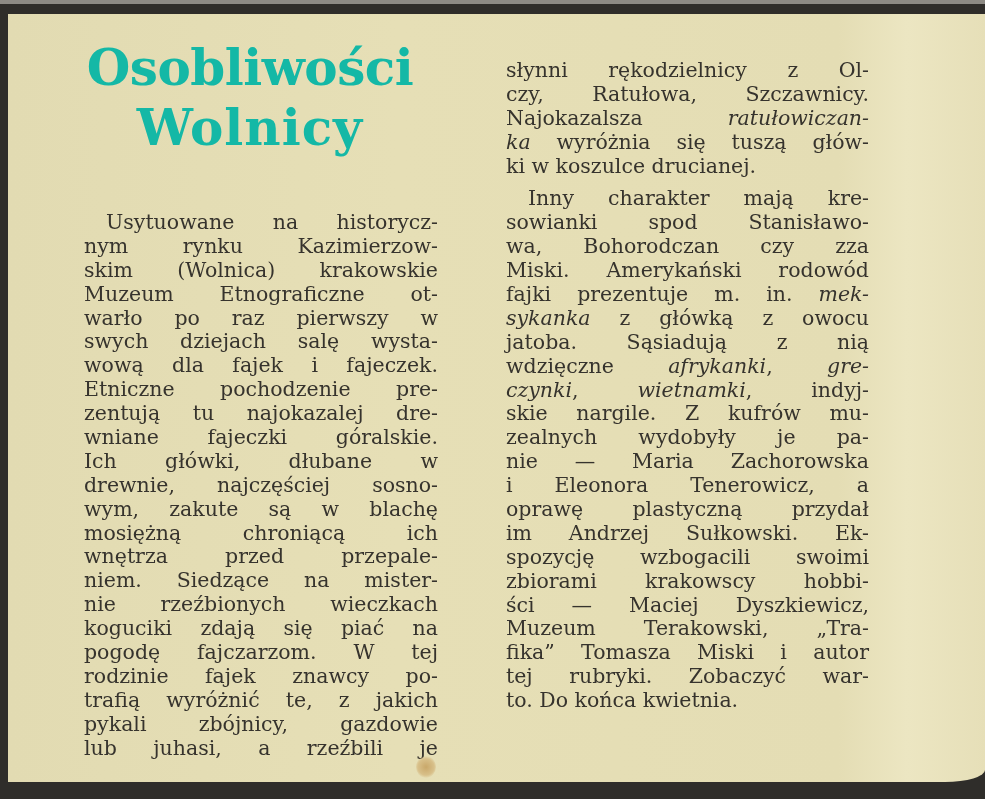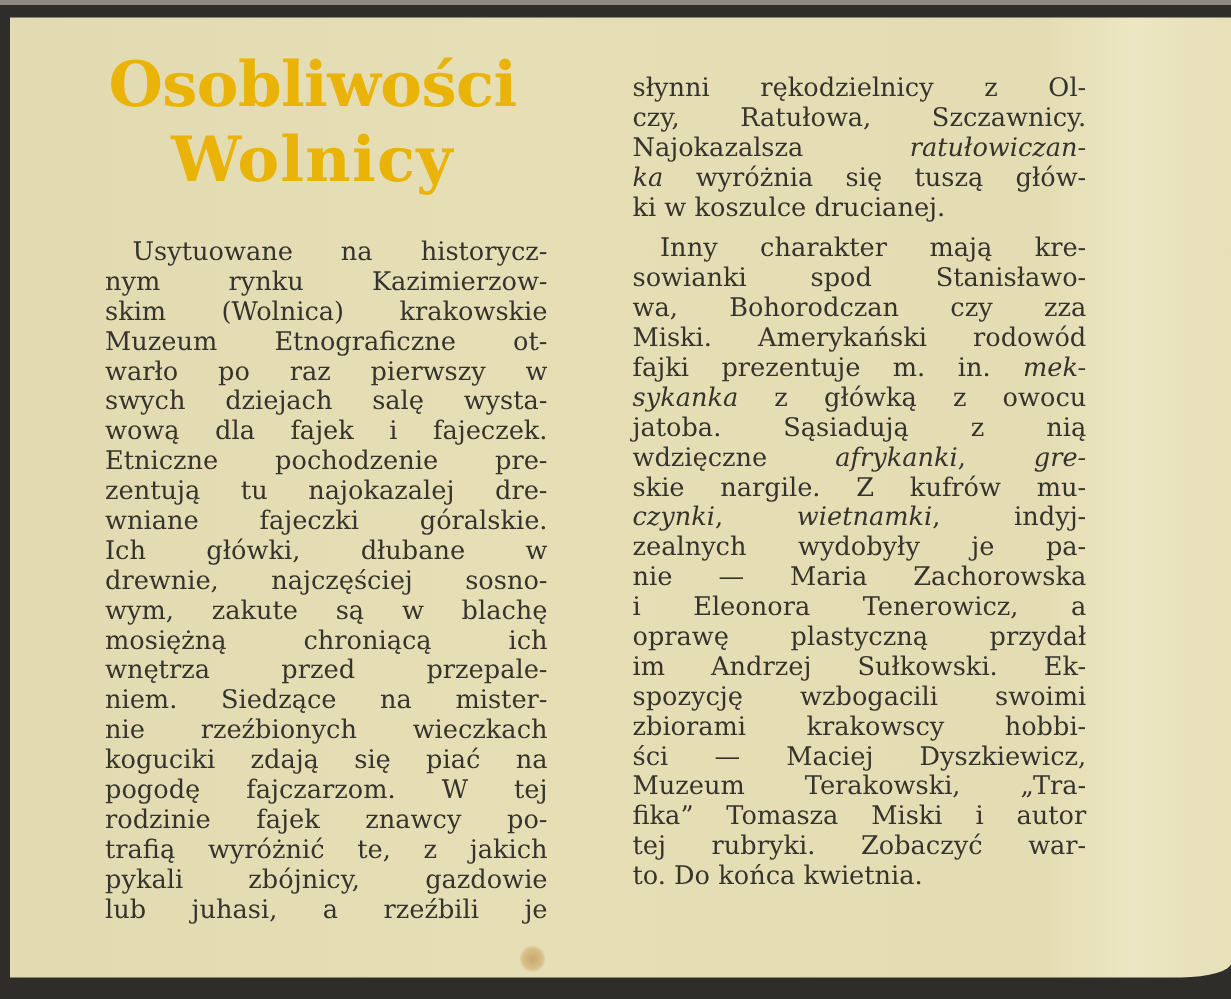--- a/index.html
+++ b/index.html
@@ -38,36 +38,36 @@
     .headline {
       position: absolute;
       left: 60px;
       top: 38px;
       width: 380px;
       text-align: center;
       font-family: "DejaVu Serif", serif;
       font-weight: bold;
       font-size: 50px;
       line-height: 60px;
-      color: #eab308;
+      color: #14b8a6;
       letter-spacing: -0.5px;
     }
     .headline .line2 {
       letter-spacing: 1px;
     }
     .col {
       position: absolute;
       font-family: "DejaVu Serif", serif;
       font-size: 20.5px;
       line-height: 23.9px;
       color: #36332d;
     }
     .col-left {
       left: 84px;
-      top: 190px;
+      top: 211px;
       width: 354px;
     }
     .col-right {
       left: 506px;
       top: 40px;
       width: 363px;
       margin-top: 19px;
     }
     .ln {
       display: block;
@@ -141,22 +141,22 @@
       <span class="ln"><i>ka</i> wyróżnia się tuszą głów-</span>
       <span class="ln last">ki w koszulce drucianej.</span>
       <span class="ln indent gap">Inny charakter mają kre-</span>
       <span class="ln">sowianki spod Stanisławo-</span>
       <span class="ln">wa, Bohorodczan czy zza</span>
       <span class="ln">Miski. Amerykański rodowód</span>
       <span class="ln">fajki prezentuje m. in. <i>mek-</i></span>
       <span class="ln"><i>sykanka</i> z główką z owocu</span>
       <span class="ln">jatoba. Sąsiadują z nią</span>
       <span class="ln">wdzięczne <i>afrykanki</i>, <i>gre-</i></span>
+      <span class="ln"><i>czynki</i>, <i>wietnamki</i>, indyj-</span>
       <span class="ln">skie nargile. Z kufrów mu-</span>
-      <span class="ln"><i>czynki</i>, <i>wietnamki</i>, indyj-</span>
       <span class="ln">zealnych wydobyły je pa-</span>
       <span class="ln">nie — Maria Zachorowska</span>
       <span class="ln">i Eleonora Tenerowicz, a</span>
       <span class="ln">oprawę plastyczną przydał</span>
       <span class="ln">im Andrzej Sułkowski. Ek-</span>
       <span class="ln">spozycję wzbogacili swoimi</span>
       <span class="ln">zbiorami krakowscy hobbi-</span>
       <span class="ln">ści — Maciej Dyszkiewicz,</span>
       <span class="ln">Muzeum Terakowski, „Tra-</span>
       <span class="ln">fika” Tomasza Miski i autor</span>

